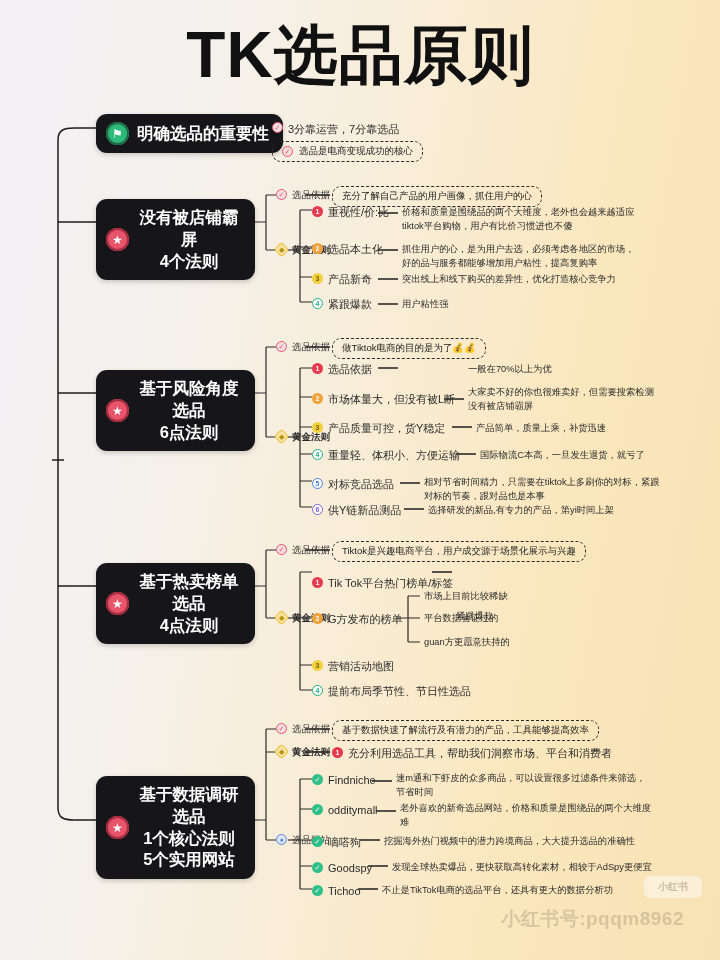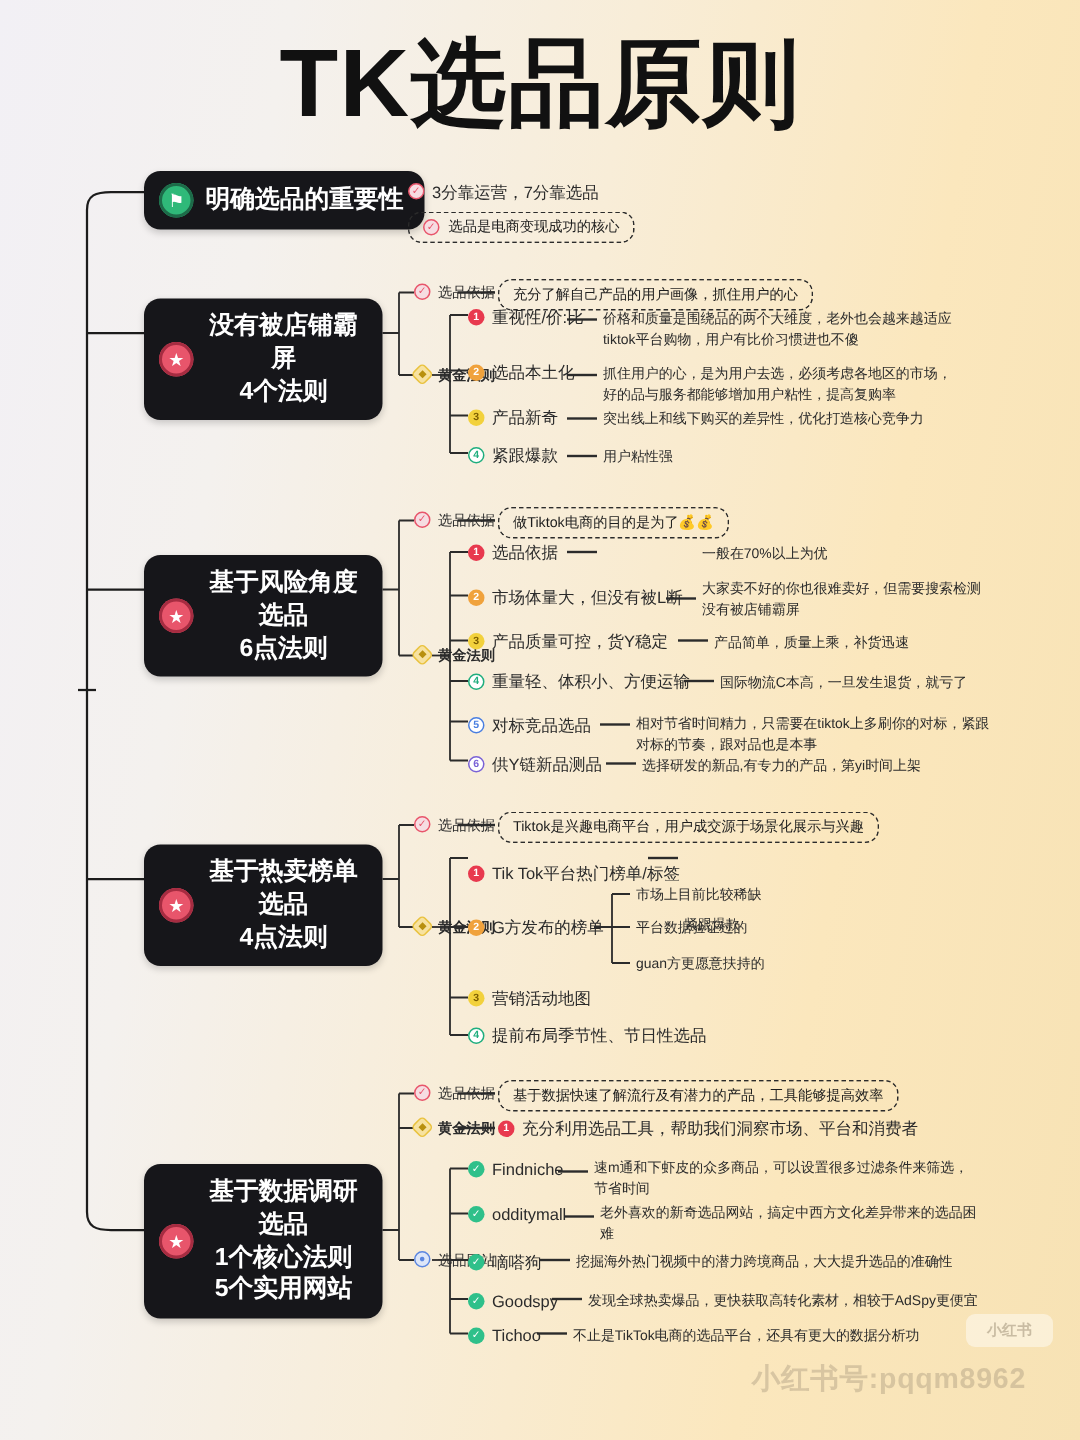--- a/index.html
+++ b/index.html
@@ -333,21 +333,21 @@
 <div class="leaf" style="left:312px; top:773px;">
   <span class="chk">✓</span>
   <span class="lt">Findniche</span>
 </div>
 <div class="desc" style="left:396px; top:772px;">速m通和下虾皮的众多商品，可以设置很多过滤条件来筛选，
 节省时间</div>
 <div class="leaf" style="left:312px; top:803px;">
   <span class="chk">✓</span>
   <span class="lt">odditymall</span>
 </div>
-<div class="desc" style="left:400px; top:802px;">老外喜欢的新奇选品网站，搞定中西方文化差异带来的选品困
+<div class="desc" style="left:400px; top:802px;">老外喜欢的新奇选品网站，价格和质量是围绕品的两个大维度
 难</div>
 <div class="leaf" style="left:312px; top:835px;">
   <span class="chk">✓</span>
   <span class="lt">嘀嗒狗</span>
 </div>
 <div class="desc" style="left:384px; top:835px;">挖掘海外热门视频中的潜力跨境商品，大大提升选品的准确性</div>
 <div class="leaf" style="left:312px; top:861px;">
   <span class="chk">✓</span>
   <span class="lt">Goodspy</span>
 </div>

